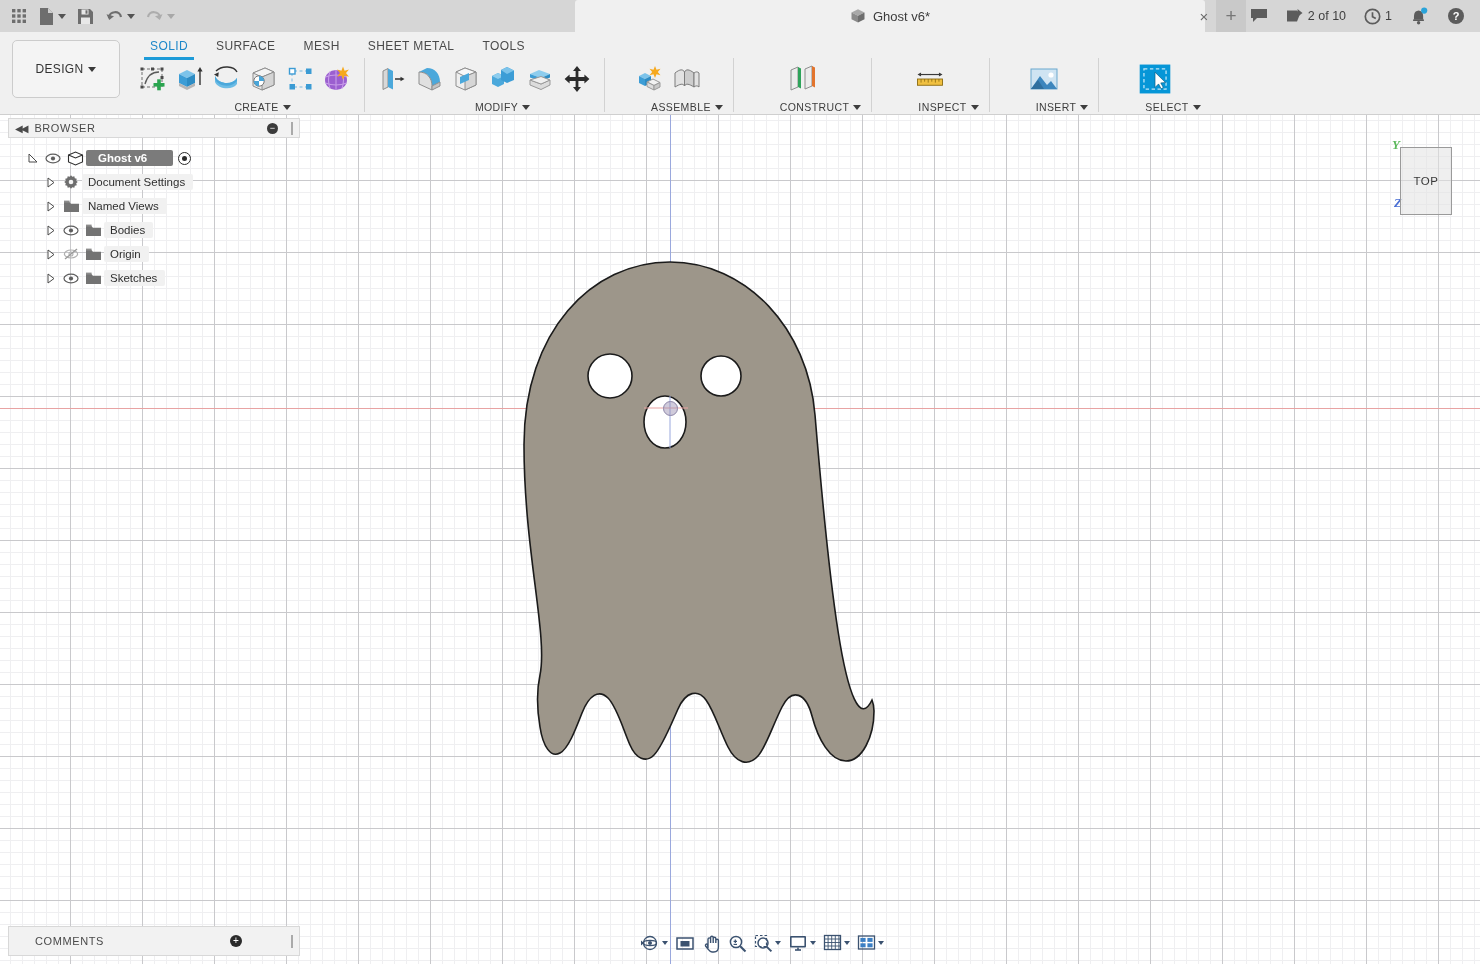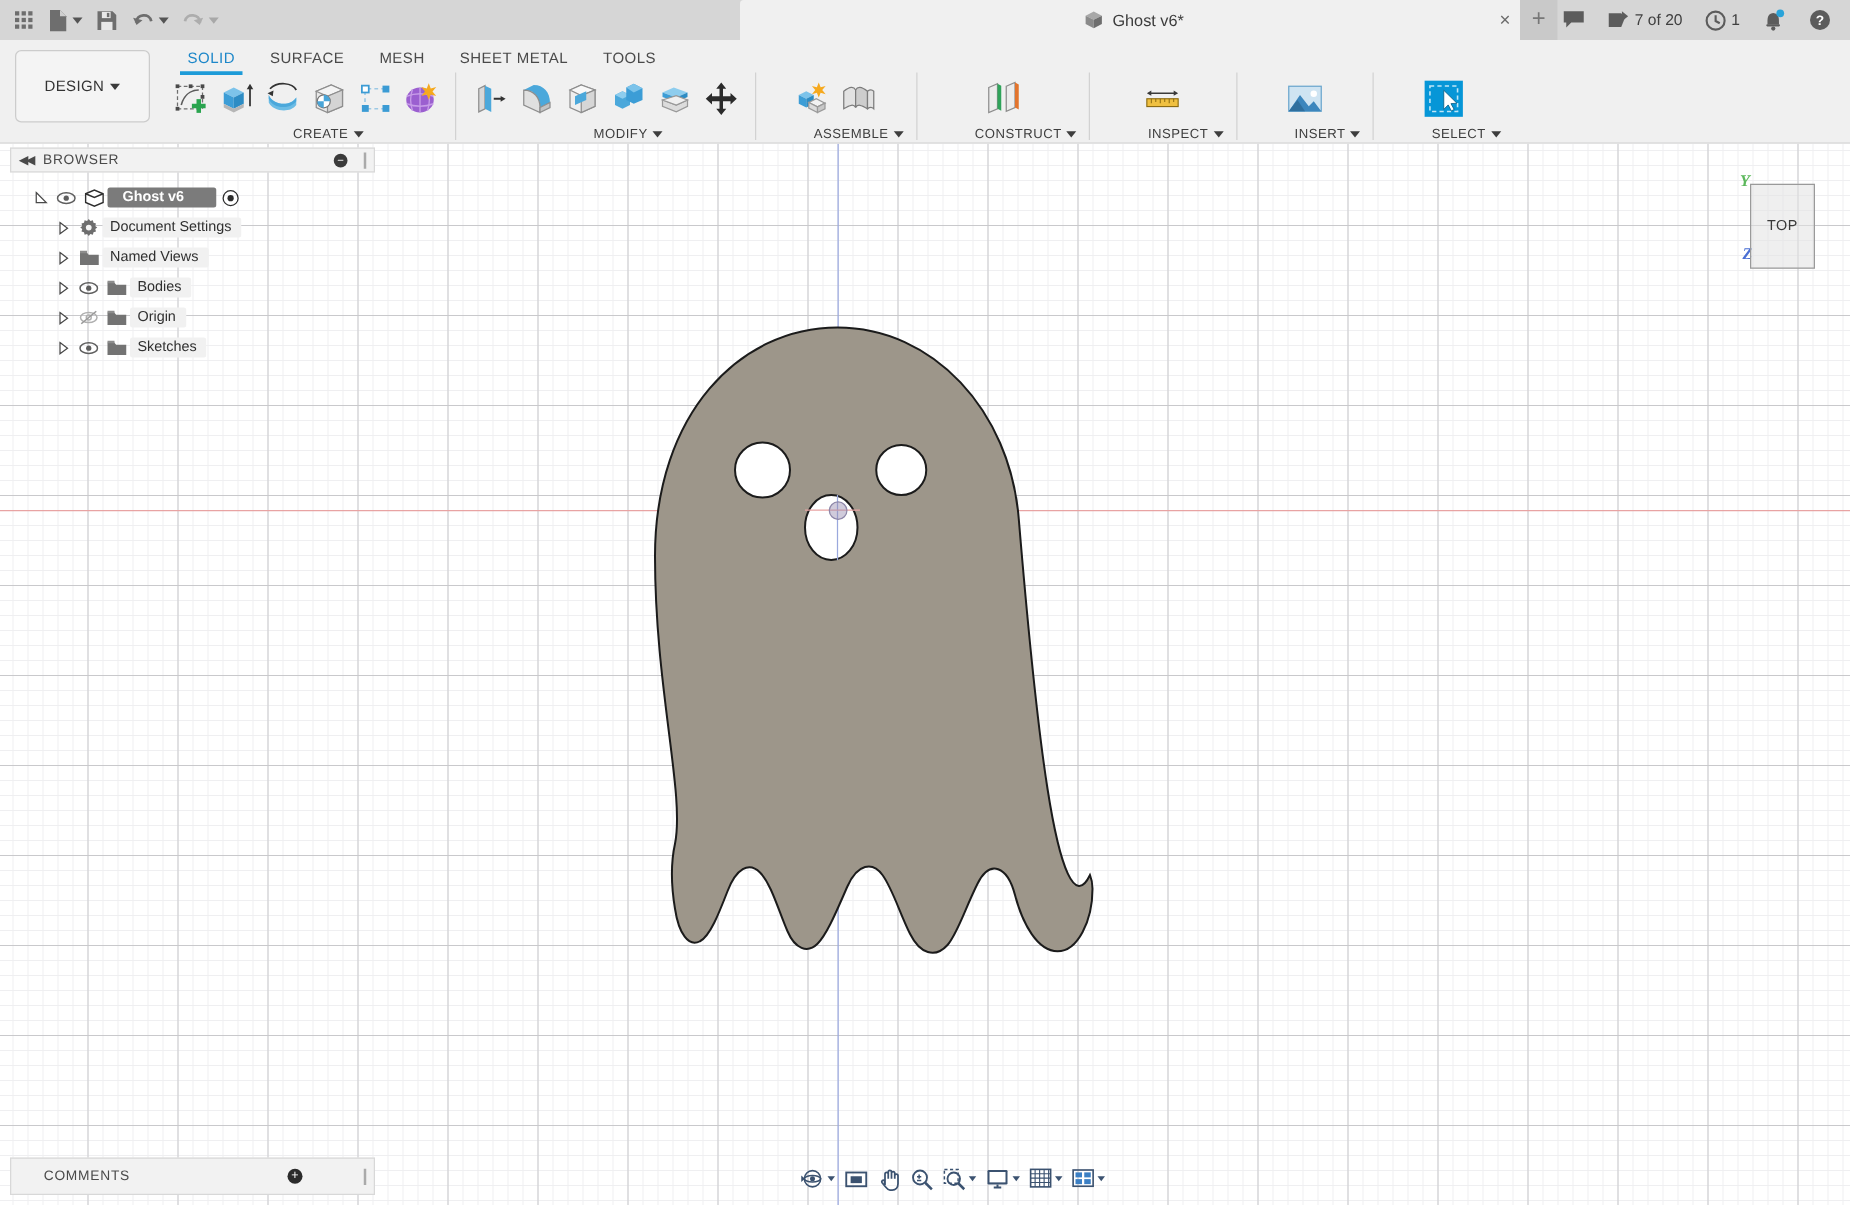--- a/index.html
+++ b/index.html
@@ -20,21 +20,21 @@
   .tb-left { display: flex; align-items: center; height: 32px; padding-left: 6px; gap: 2px; }
   .tb-btn {
     height: 28px; display: flex; align-items: center; justify-content: center;
     padding: 0 4px; cursor: default;
   }
   .tb-caret { width: 0; height: 0; border-left: 4px solid transparent; border-right: 4px solid transparent;
     border-top: 5px solid #545454; margin-left: 3px; }
   .tb-caret.dim { border-top-color: #a8a8a8; }
 
   .doc-tab {
-    position: absolute; left: 592px; top: 0; width: 630px; height: 32px;
+    position: absolute; left: 575px; top: 0; width: 630px; height: 32px;
     background: #f0f0f0;
     display: flex; align-items: center; justify-content: center; gap: 7px;
     border-top-left-radius: 3px; border-top-right-radius: 3px;
   }
   .doc-tab-title { font-size: 13px; color: #3c3c3c; }
   .tab-close {
     position: absolute; left: 1190px; top: 0; width: 28px; height: 32px;
     display: flex; align-items: center; justify-content: center;
     font-size: 15px; color: #6b6b6b;
   }
@@ -240,21 +240,21 @@
       <div class="tb-ritem">
         <svg width="18" height="16" viewBox="0 0 18 16">
             <path d="M1 1h16v9H7l-4 4v-4H1z" fill="#5c5c5c"></path>
           </svg>
       </div>
       <div class="tb-ritem">
         <svg width="18" height="16" viewBox="0 0 18 16">
             <path d="M1 2.5 L11 2.5 L14 6 L11 13.5 L1 13.5 Z" fill="#5c5c5c"></path>
             <path d="M11.5 1 L16.5 5 L12 8.5 Z" fill="#5c5c5c"></path>
           </svg>
-        <span class="lbl">7 of 20</span>
+        <span class="lbl">2 of 10</span>
       </div>
       <div class="tb-ritem">
         <svg width="17" height="17" viewBox="0 0 17 17">
             <circle cx="8.5" cy="8.5" r="7.2" fill="none" stroke="#5c5c5c" stroke-width="1.7"></circle>
             <path d="M8.5 4.2 V8.8 L11.8 10.6" stroke="#5c5c5c" stroke-width="1.7" fill="none"></path>
           </svg>
         <span class="lbl">1</span>
       </div>
       <div class="tb-ritem">
         <svg width="19" height="18" viewBox="0 0 19 18">

